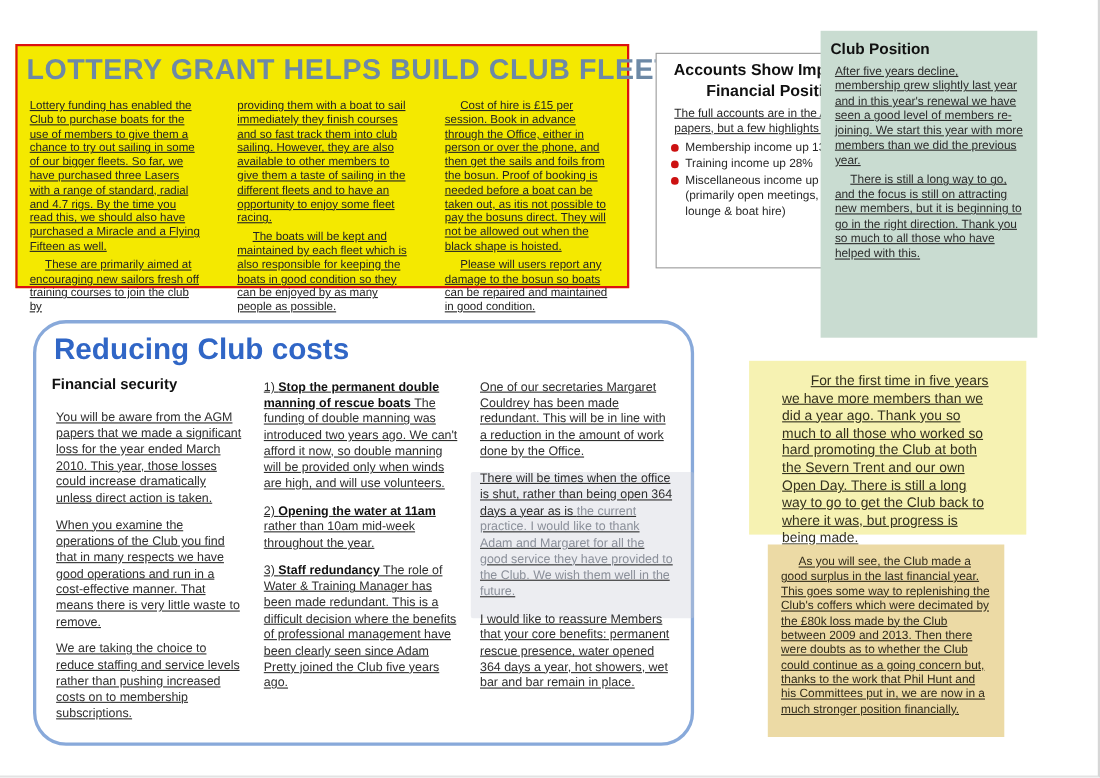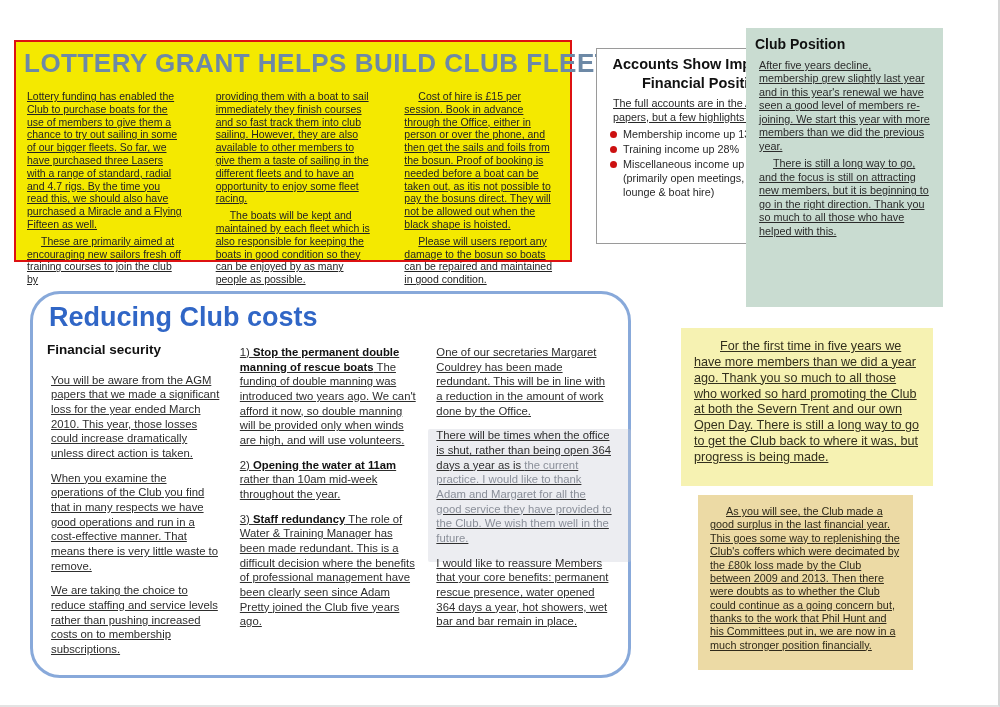--- a/index.html
+++ b/index.html
@@ -62,21 +62,21 @@
   .item-bold{font-weight:bold;color:#111;}
   .faded{color:#8a8f99;}
   .wash{
     left:395px;top:135px;width:203px;height:133px;position:absolute;
     background:#c9ccd6;opacity:.35;border-radius:2px;z-index:0;
   }
 
   
   .members{
     left:681px;top:328px;width:252px;height:158px;
-    background:var(--members-bg,#f6f2b2);padding:7px 9px;
+    background:var(--members-bg,#f6f2b2);padding:7px 26px;
   }
   .members p{font-size:12.6px;line-height:1.26;color:#33301d;text-indent:26px;}
 
   
   .surplus{
     left:698px;top:495px;width:215px;height:175px;
     background:var(--surplus-bg,#ecdaa5);padding:6px 8px;
   }
   .surplus p{font-size:10.8px;line-height:1.24;color:#2f2a1a;text-indent:16px;}
 </style>

